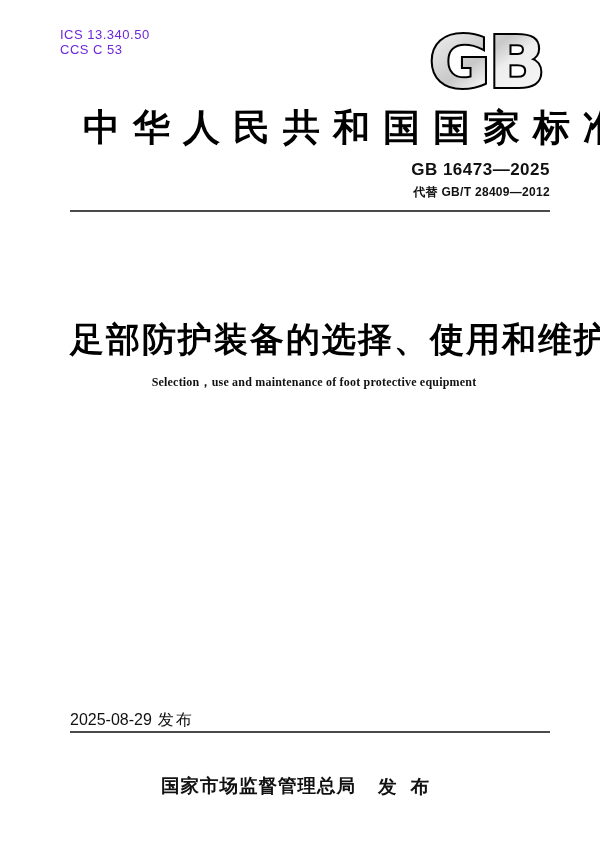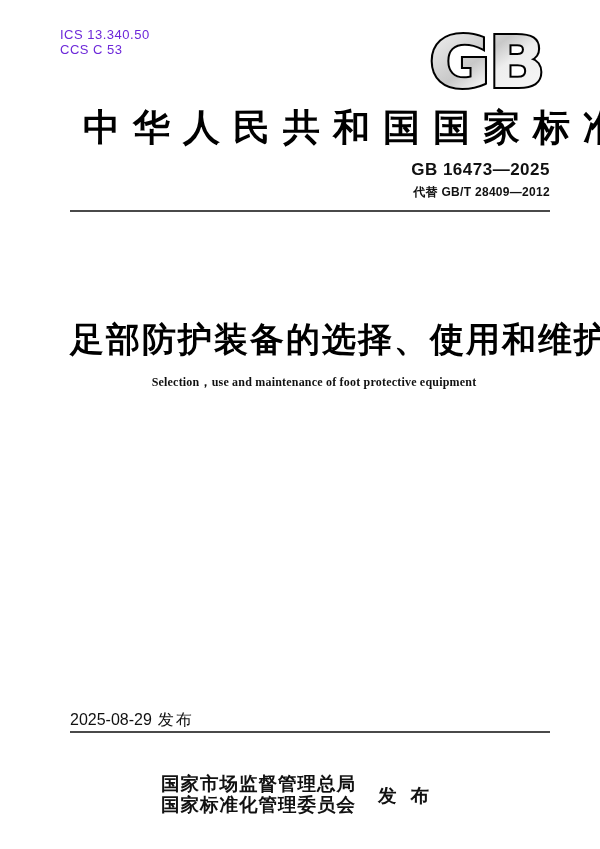--- a/index.html
+++ b/index.html
@@ -183,18 +183,17 @@
     <div>
       <span>2025-08-29</span><span class="cn">发布</span>
     </div>
   </div>
 
   <div class="rule rule-bottom"></div>
 
   <div class="publisher">
     <div class="names">
       <div>国家市场监督管理总局</div>
-      <div>国家标准化管理委员会</div>
     </div>
     <div class="publish-label">发布</div>
   </div>
 
 </div>
 
 </body></html>

